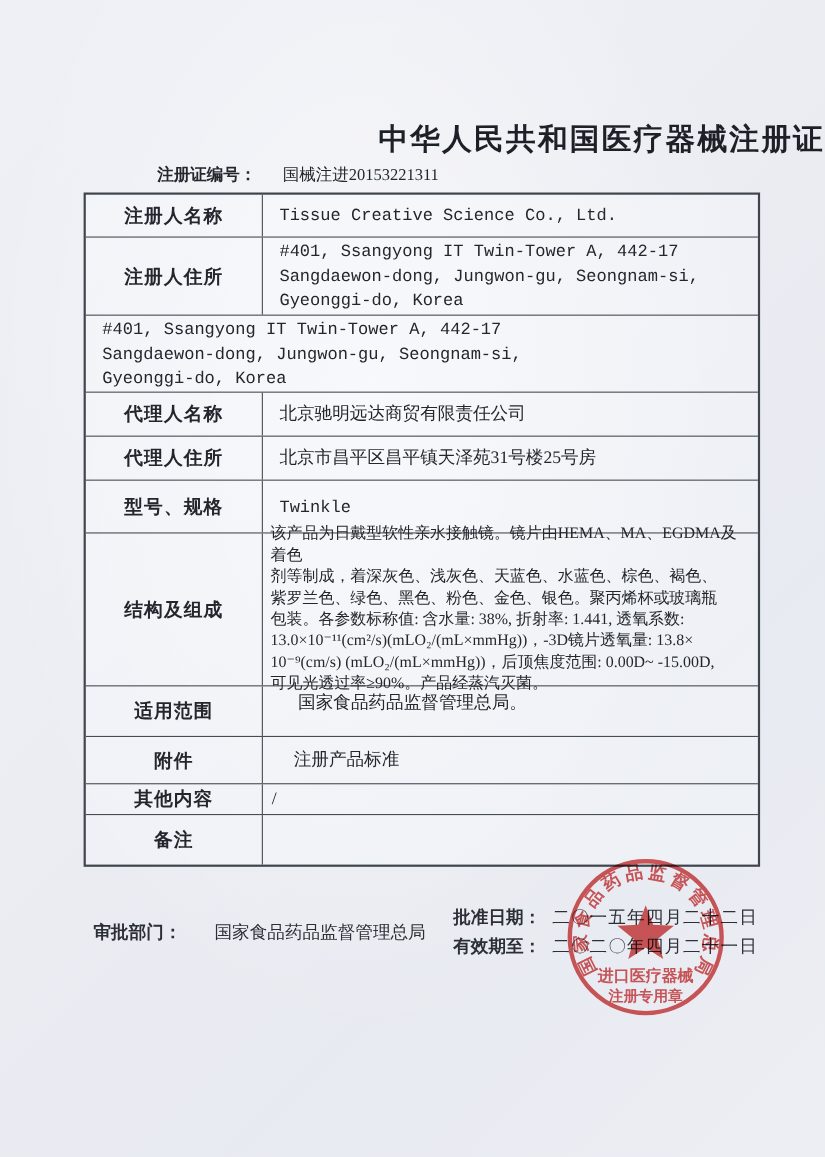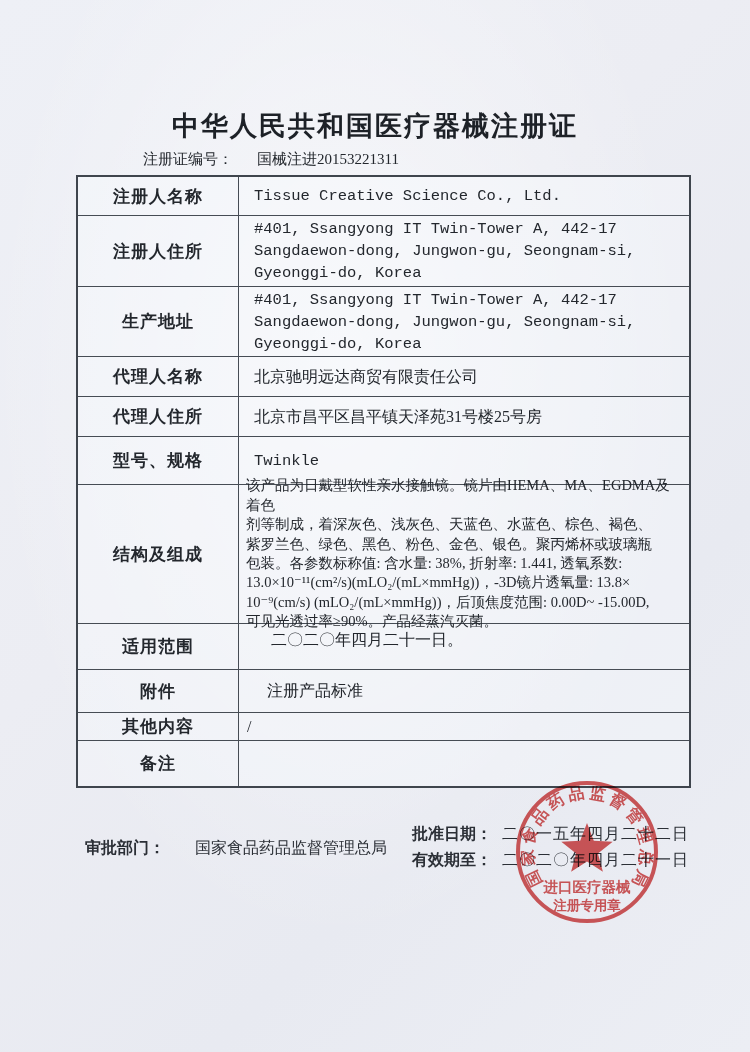--- a/index.html
+++ b/index.html
@@ -6,27 +6,27 @@
   body{
     width:750px;height:1052px;position:relative;overflow:hidden;
     background:linear-gradient(135deg,#eef0f6 0%,#ecedf3 40%,#e8eaf1 70%,#eceef4 100%);
     font-family:"Liberation Serif","DejaVu Serif",serif;
     color:#2b2f36;
   }
   .sheen{position:absolute;inset:0;pointer-events:none;
     background:radial-gradient(ellipse at 45% 35%, rgba(255,255,255,.55) 0%, rgba(255,255,255,0) 60%);}
   
   .title{
-    position:absolute;top:108px;left:0;width:100%;text-align:center;
+    position:absolute;top:108px;left:0;width:100%;text-align:right;
     font-family:Liberation Sans, sans-serif;
     font-size:27px;font-weight:bold;letter-spacing:2px;color:#1d2127;
   }
   
   .regline{position:absolute;top:150px;left:143px;font-size:15px;}
-  .regline .lab{font-family:"Liberation Sans","DejaVu Sans",sans-serif;font-weight:normal;color:#23272d;}
+  .regline .lab{font-family:"Liberation Sans","DejaVu Sans",sans-serif;font-weight:bold;color:#23272d;}
   .regline .val{margin-left:24px;font-family:"Liberation Serif","DejaVu Serif",serif;color:#23272d;}
   
   .cert-table{
     position:absolute;left:76px;top:175px;width:611px;
     border:2px solid #3f454d;border-collapse:collapse;background:rgba(250,251,254,.35);
   }
   .trow{display:flex;border-bottom:1px solid #464c54;}
   .trow:last-child{border-bottom:none;}
   .tlabel{
     width:160px;flex:0 0 160px;border-right:1px solid #464c54;
@@ -83,21 +83,20 @@
     </div>
     <div class="trow r2">
       <div class="tlabel">注册人住所</div>
       <div class="tvalue">
         <div class="ln mono">#401, Ssangyong IT Twin-Tower A, 442-17</div>
         <div class="ln mono">Sangdaewon-dong, Jungwon-gu, Seongnam-si,</div>
         <div class="ln mono">Gyeonggi-do, Korea</div>
       </div>
     </div>
     <div class="trow r3">
-      <div class="tlabel">生产地址</div>
       <div class="tvalue">
         <div class="ln mono">#401, Ssangyong IT Twin-Tower A, 442-17</div>
         <div class="ln mono">Sangdaewon-dong, Jungwon-gu, Seongnam-si,</div>
         <div class="ln mono">Gyeonggi-do, Korea</div>
       </div>
     </div>
     <div class="trow r4">
       <div class="tlabel">代理人名称</div>
       <div class="tvalue">
         <div class="ln">北京驰明远达商贸有限责任公司</div>
@@ -123,21 +122,21 @@
         <div class="ln">紫罗兰色、绿色、黑色、粉色、金色、银色。聚丙烯杯或玻璃瓶</div>
         <div class="ln">包装。各参数标称值: 含水量: 38%, 折射率: 1.441, 透氧系数:</div>
         <div class="ln">13.0×10⁻¹¹(cm²/s)(mLO₂/(mL×mmHg))，-3D镜片透氧量: 13.8×</div>
         <div class="ln">10⁻⁹(cm/s) (mLO₂/(mL×mmHg))，后顶焦度范围: 0.00D~ -15.00D,</div>
         <div class="ln">可见光透过率≥90%。产品经蒸汽灭菌。</div>
       </div>
     </div>
     <div class="trow r9">
       <div class="tlabel">适用范围</div>
       <div class="tvalue">
-        <div class="ln">二〇二〇年四月二十一日。</div>
+        <div class="ln">国家食品药品监督管理总局。</div>
       </div>
     </div>
     <div class="trow r10">
       <div class="tlabel">附件</div>
       <div class="tvalue">
         <div class="ln">注册产品标准</div>
       </div>
     </div>
     <div class="trow r11">
       <div class="tlabel">其他内容</div>

